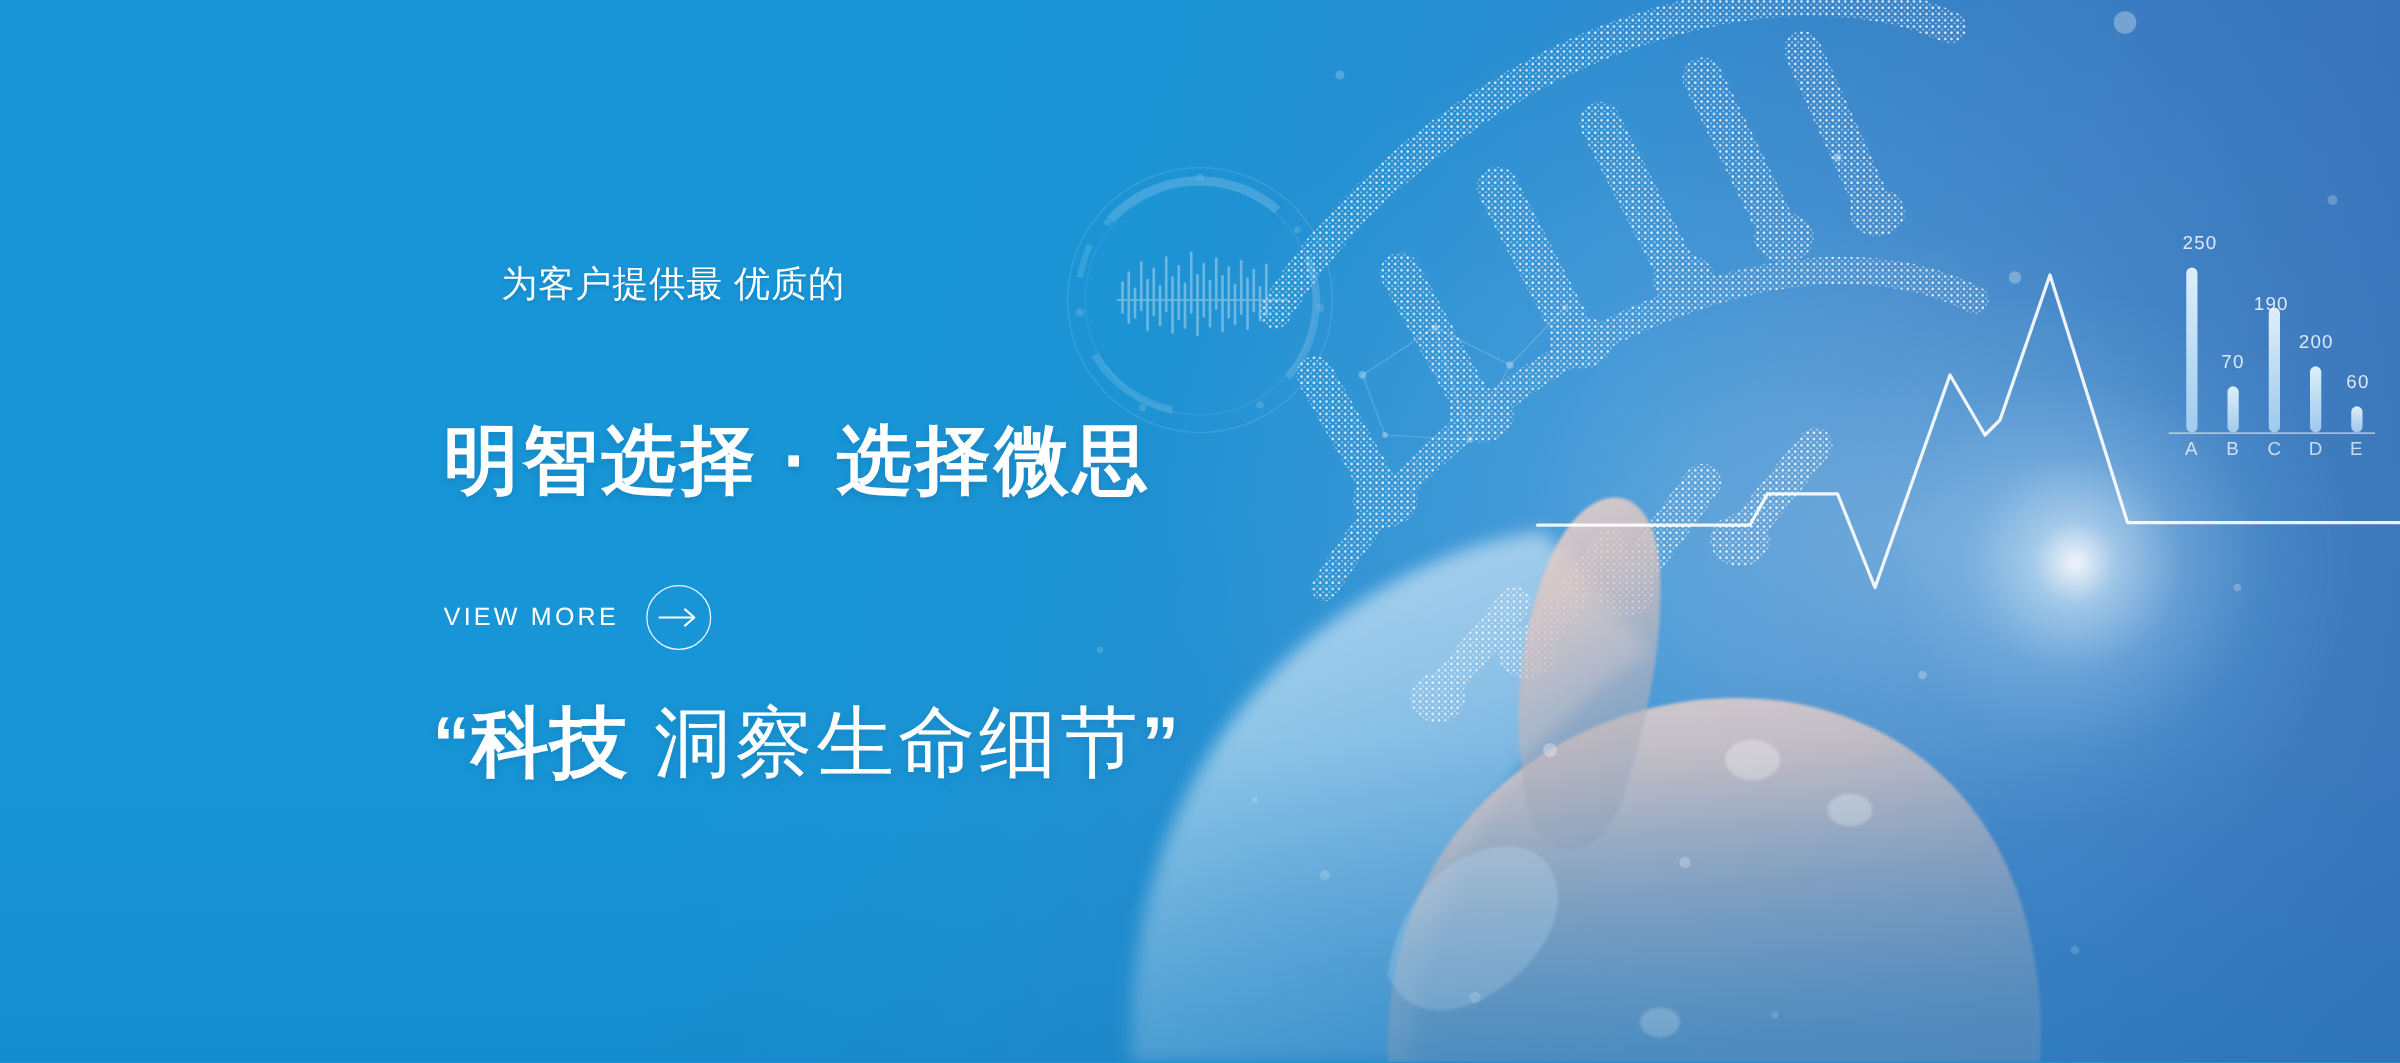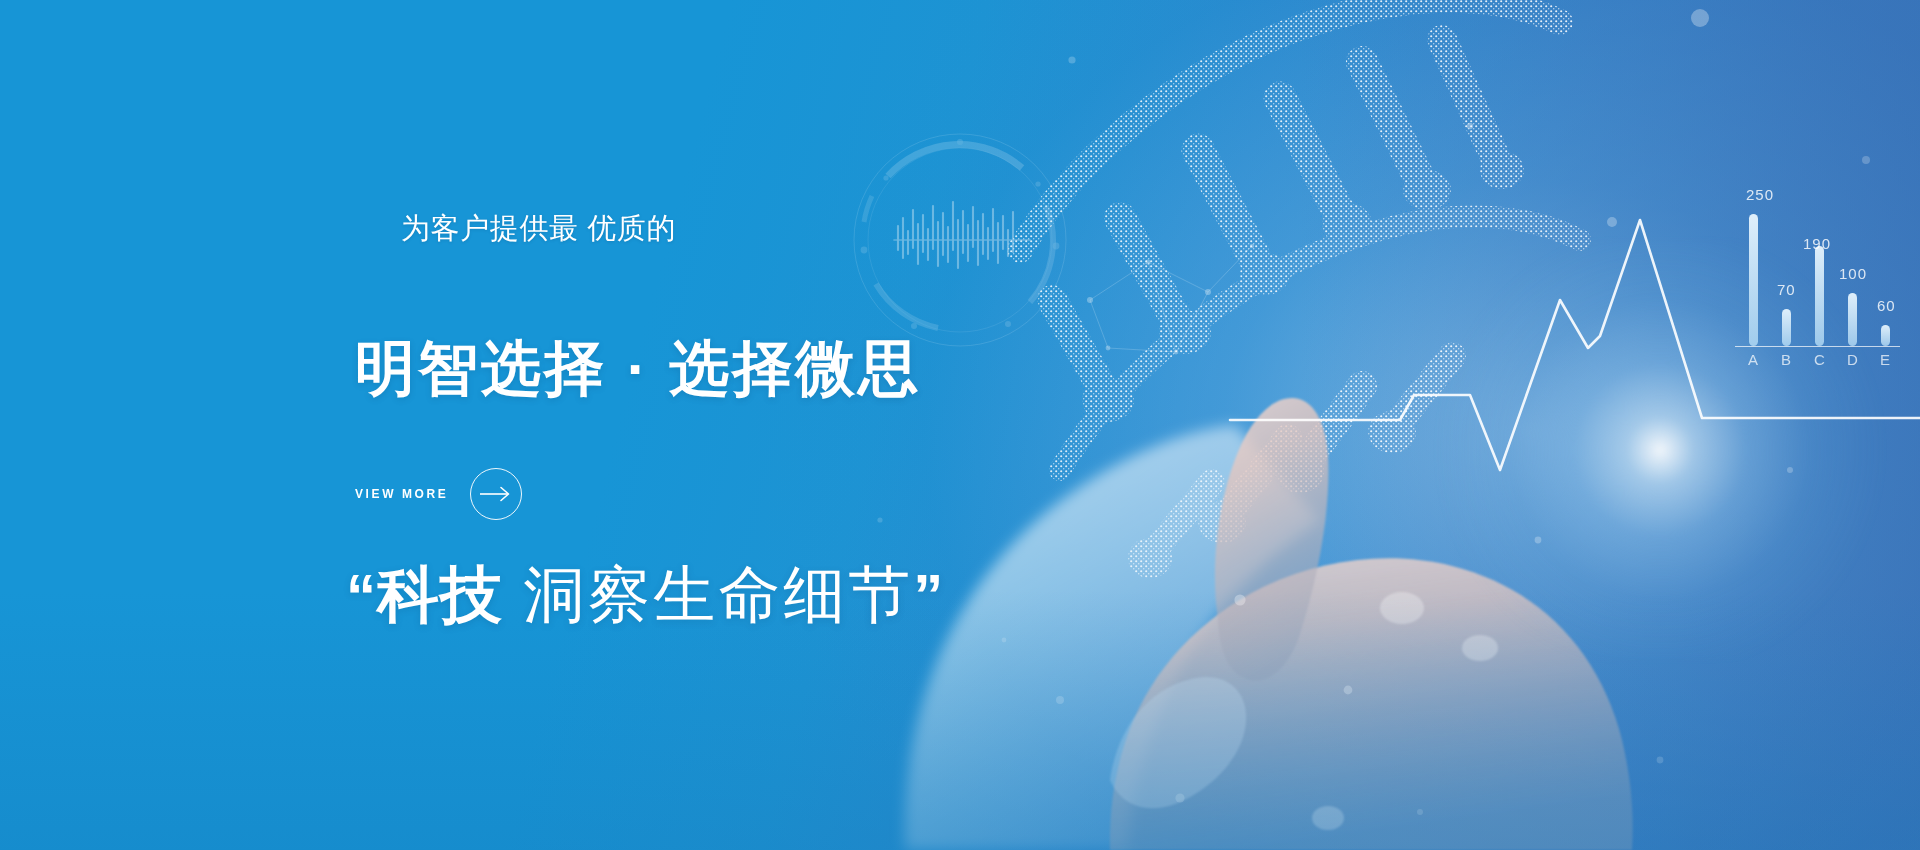--- a/index.html
+++ b/index.html
@@ -90,23 +90,23 @@
     text-shadow:0 2px 6px rgba(10,70,120,0.20);
   }
 
   .viewmore {
     position:absolute; left:0; top:468px;
     display:flex; align-items:center; gap:22px;
     cursor:pointer;
   }
   .viewmore .vm-label {
     color:#FFFFFF;
-    font-size:12px;
+    font-size:20px;
     letter-spacing:2.6px;
-    font-weight:700;
+    font-weight:400;
     text-transform:uppercase;
     white-space:nowrap;
   }
   .vm-circle {
     width:52px; height:52px; border-radius:50%;
     border:1.6px solid rgba(255,255,255,0.92);
     display:flex; align-items:center; justify-content:center;
   }
 
   .tagline {
@@ -391,21 +391,21 @@
 
     <div class="chart-bar" style="left:14px;  height:132px;"></div>
     <div class="chart-bar" style="left:47px;  height:37px;"></div>
     <div class="chart-bar" style="left:80px;  height:100px;"></div>
     <div class="chart-bar" style="left:113px; height:53px;"></div>
     <div class="chart-bar" style="left:146px; height:21px;"></div>
 
     <div class="bar-val" style="left:0;   top:1px;margin-left:11px;">250</div>
     <div class="bar-val" style="left:42px;  top:96px;text-align:center;">70</div>
     <div class="bar-val" style="left:68px;  top:50px;">190</div>
-    <div class="bar-val" style="left:104px; top:80px;">100</div>
+    <div class="bar-val" style="left:104px; top:80px;">200</div>
     <div class="bar-val" style="left:142px; top:112px;">60</div>
 
     <div class="cat" style="left:13px;  top:166px;">A</div>
     <div class="cat" style="left:46px;  top:166px;">B</div>
     <div class="cat" style="left:79px;  top:166px;">C</div>
     <div class="cat" style="left:112px; top:166px;">D</div>
     <div class="cat" style="left:145px; top:166px;">E</div>
   </div>
 
   <div class="content">

